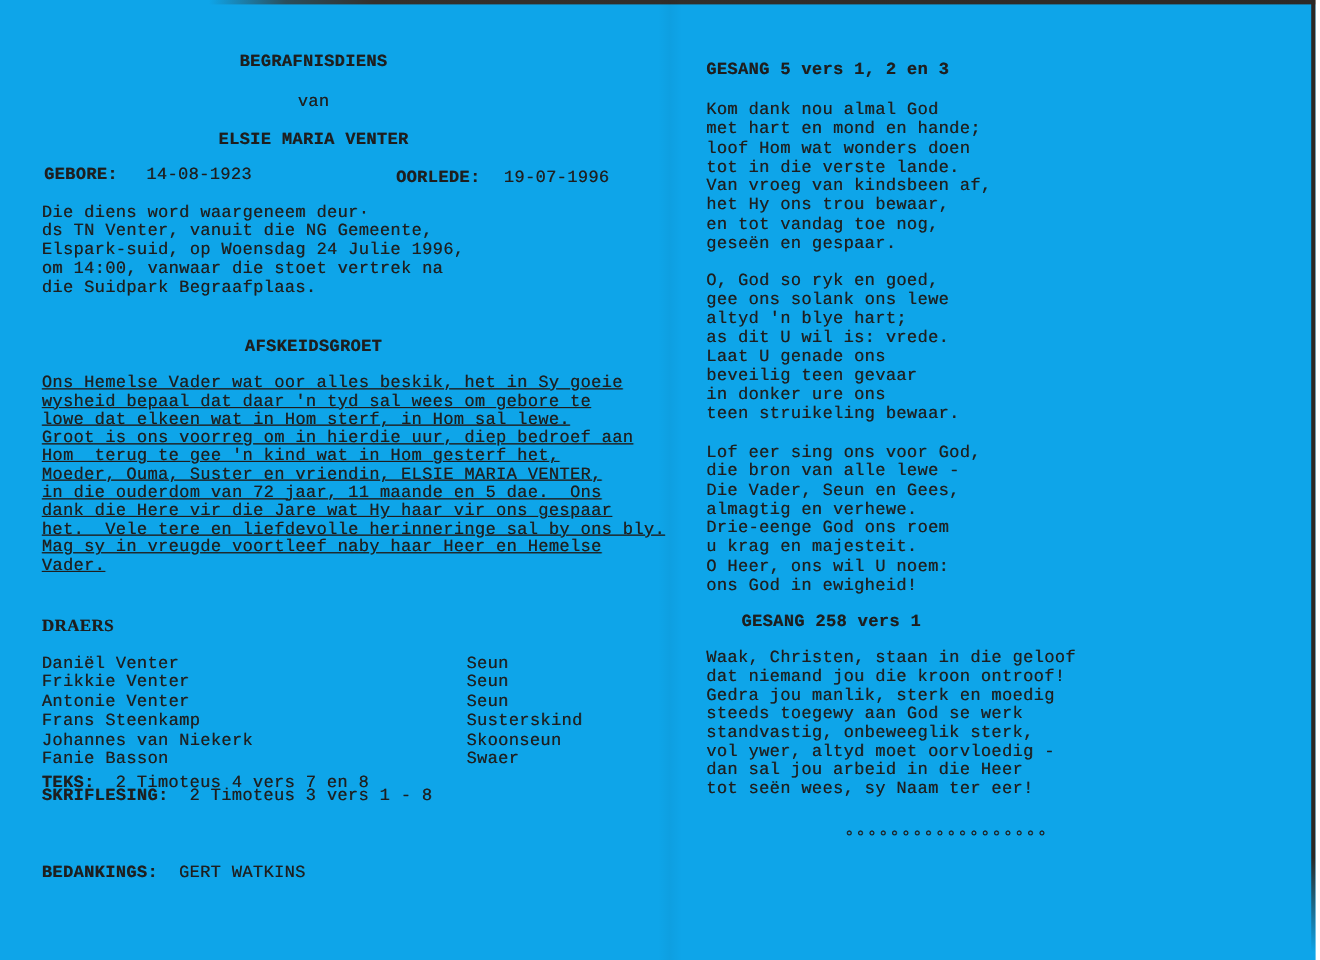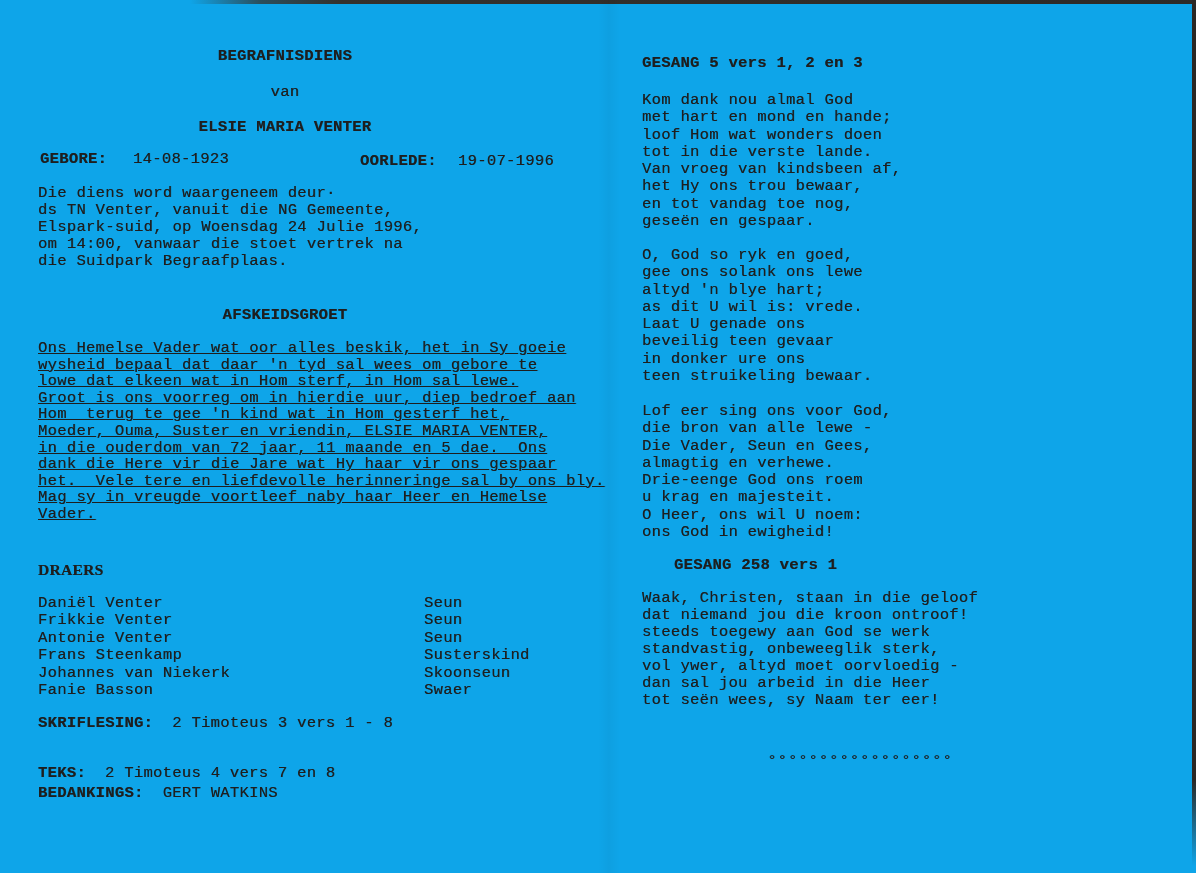--- a/index.html
+++ b/index.html
@@ -100,21 +100,21 @@
       <div class="tline">Seun</div>
       <div class="tline">Susterskind</div>
       <div class="tline">Skoonseun</div>
       <div class="tline">Swaer</div>
     </div>
 
   <div class="abs" style="left:38px;top:714px;">
     <span class="inline-label">SKRIFLESING:</span><span class="inline-value gap2">2 Timoteus 3 vers 1 - 8</span>
   </div>
 
-  <div class="abs" style="left:38px;top:764px;text-align:center;">
+  <div class="abs" style="left:38px;top:702px;text-align:center;">
     <span class="inline-label">TEKS:</span><span class="inline-value gap2">2 Timoteus 4 vers 7 en 8</span>
   </div>
 
   <div class="abs" style="left:38px;top:784px;">
     <span class="inline-label">BEDANKINGS:</span><span class="inline-value gap2">GERT WATKINS</span>
   </div>
 
   <div class="abs hd" style="left:642px;top:54px;">GESANG 5 vers 1, 2 en 3</div>
 
   <div class="abs" style="left:642px;top:92px;line-height:17.3px;">
@@ -148,20 +148,21 @@
       <div class="tline">u krag en majesteit.</div>
       <div class="tline">O Heer, ons wil U noem:</div>
       <div class="tline">ons God in ewigheid!</div>
     </div>
 
   <div class="abs hd" style="left:642px;top:556px;margin-left:32px;">GESANG 258 vers 1</div>
 
   <div class="abs" style="left:642px;top:590px;line-height:17px;">
       <div class="tline">Waak, Christen, staan in die geloof</div>
       <div class="tline">dat niemand jou die kroon ontroof!</div>
+      <div class="tline">Gedra jou manlik, sterk en moedig</div>
       <div class="tline">steeds toegewy aan God se werk</div>
       <div class="tline">standvastig, onbeweeglik sterk,</div>
       <div class="tline">vol ywer, altyd moet oorvloedig -</div>
       <div class="tline">dan sal jou arbeid in die Heer</div>
       <div class="tline">tot seën wees, sy Naam ter eer!</div>
     </div>
 
   <div class="abs center ornament" style="left:640px;top:752px;width:440px;">°°°°°°°°°°°°°°°°°°</div>
 
 </div>

